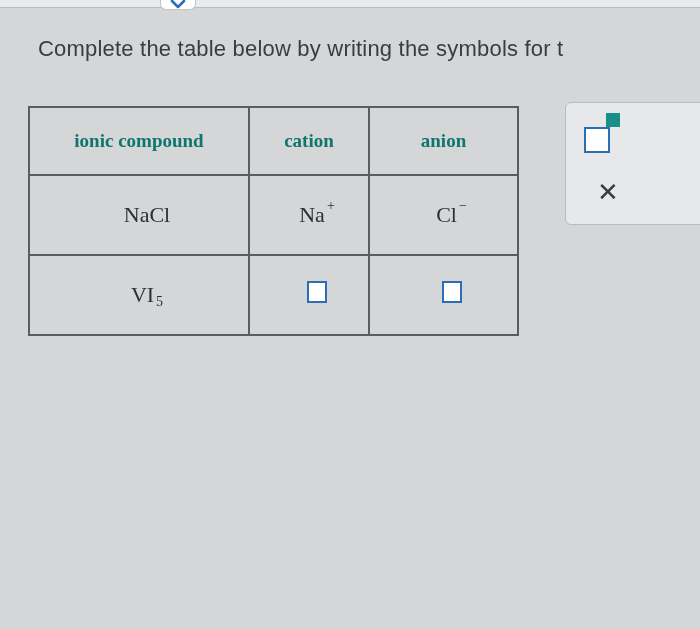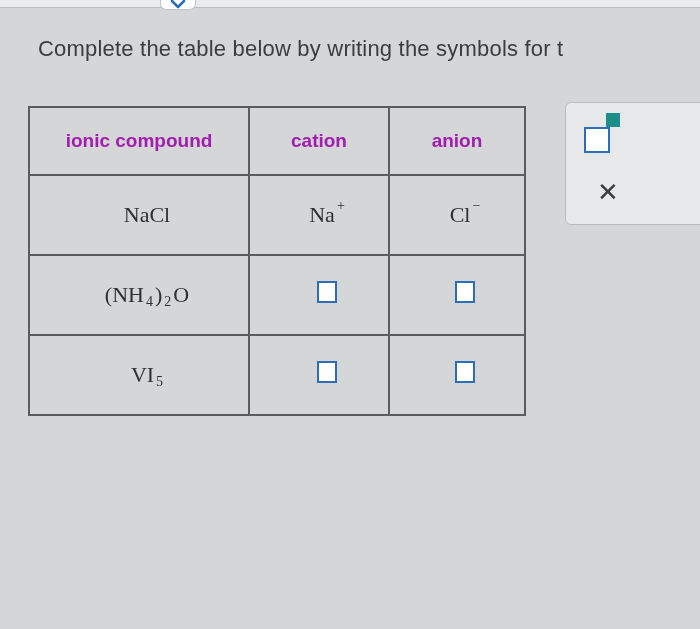--- a/index.html
+++ b/index.html
@@ -56,26 +56,27 @@
       background: transparent;
     }
     th, td {
       border: 2px solid #5a5c5e;
       text-align: center;
       vertical-align: middle;
     }
     th {
       font-weight: 700;
       font-size: 19px;
-      color: #a21caf;
+      color: #0f766e;
       padding: 22px 8px;
+      font-family: Liberation Serif, serif;
     }
     th.col0 { width: 220px; }
-    th.col1 { width: 140px; }
-    th.col2 { width: 136px; }
+    th.col1 { width: 120px; }
+    th.col2 { width: 149px; }
     td { height: 80px; font-size: 22px; color: #2d2f31; font-family: "Times New Roman", serif; padding-left: 16px; }
     .formula { display:inline-flex; align-items:center; justify-content:center; gap:2px; white-space:nowrap; }
     .sub { font-size: 14px; position: relative; top: 7px; }
     .sup { font-size: 14px; position: relative; top: -9px; }
     .input-box {
       display:inline-block;
       width: 20px;
       height: 22px;
       border: 2px solid #2a6fb5;
       background: #fff;
@@ -150,31 +151,20 @@
               <span>Na</span>
               <span class="sup">+</span>
             </span></td>
           <td><span class="formula">
               <span>Cl</span>
               <span class="sup">−</span>
             </span></td>
         </tr>
         <tr>
           <td><span class="formula">
-              <span>(NH</span>
-              <span class="sub">4</span>
-              <span>)</span>
-              <span class="sub">2</span>
-              <span>O</span>
-            </span></td>
-          <td><span class="input-box"></span></td>
-          <td><span class="input-box"></span></td>
-        </tr>
-        <tr>
-          <td><span class="formula">
               <span>VI</span>
               <span class="sub">5</span>
             </span></td>
           <td><span class="input-box"></span></td>
           <td><span class="input-box"></span></td>
         </tr>
       </tbody>
   </table>
 </div>
 

